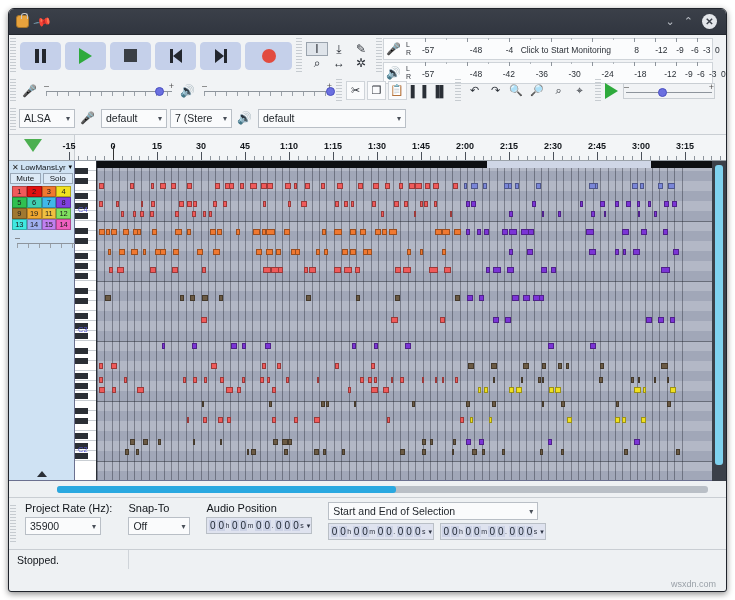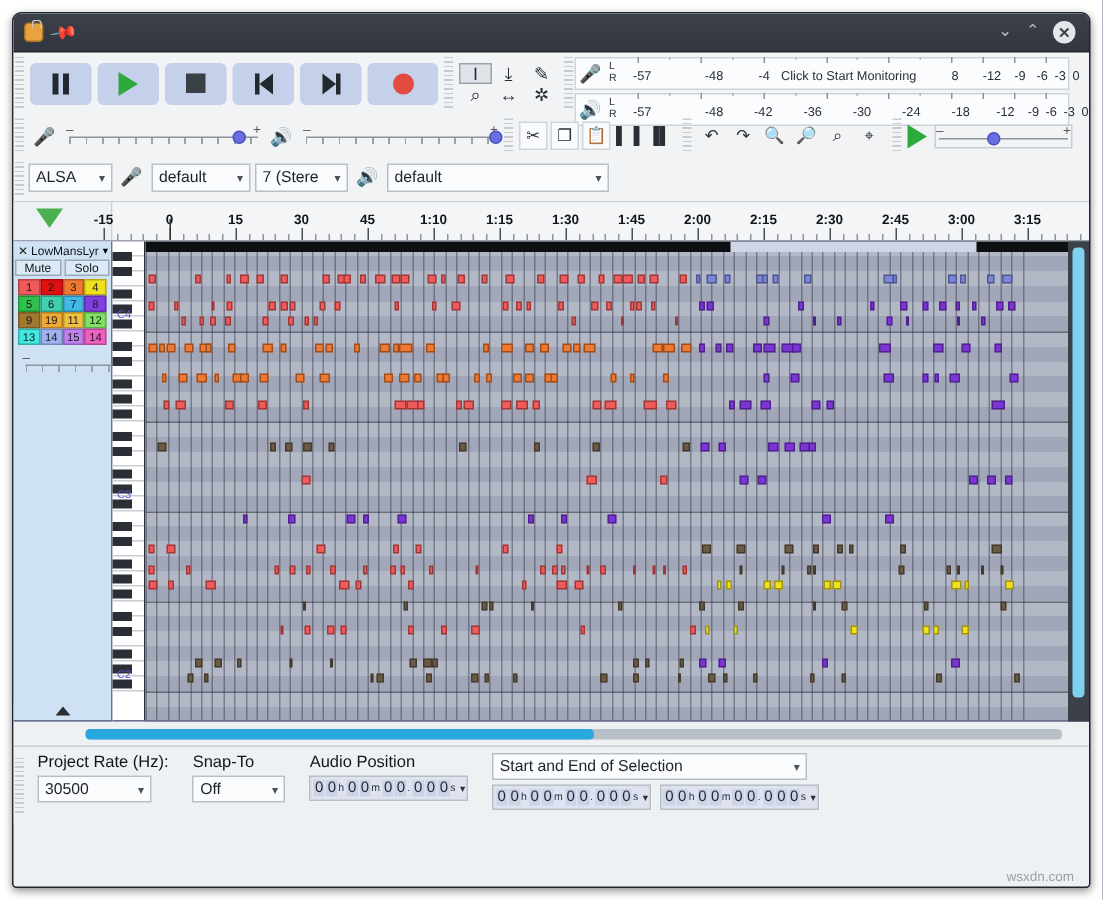--- a/index.html
+++ b/index.html
@@ -1064,21 +1064,21 @@
     </div>
   </div>
 
   <div class="bottombar">
     <div class="bb-row">
       <div class="grip" style="height:38px;"></div>
 
       <div class="bb-group">
         <span class="bb-label">Project Rate (Hz):</span>
         <div class="combo" style="width:76px;height:18px;">
-          <span>30500</span>
+          <span>35900</span>
           <span class="caret">▾</span>
         </div>
       </div>
 
       <div class="bb-group">
         <span class="bb-label">Snap-To</span>
         <div class="combo" style="width:62px;height:18px;">
           <span>Off</span>
           <span class="caret">▾</span>
         </div>
@@ -1140,15 +1140,19 @@
               <span class="tf-d">0</span>
               <span class="tf-d">0</span>
               <span class="tf-u">s</span>
               <span class="tf-caret">▾</span>
             </div>
         </div>
       </div>
     </div>
   </div>
 
+  <div class="statusbar">
+    <span class="status-cell">Stopped.</span>
+    <span class="status-fill"></span>
+  </div>
 
   <span class="watermark">wsxdn.com</span>
 </div>
 
 </body></html>

